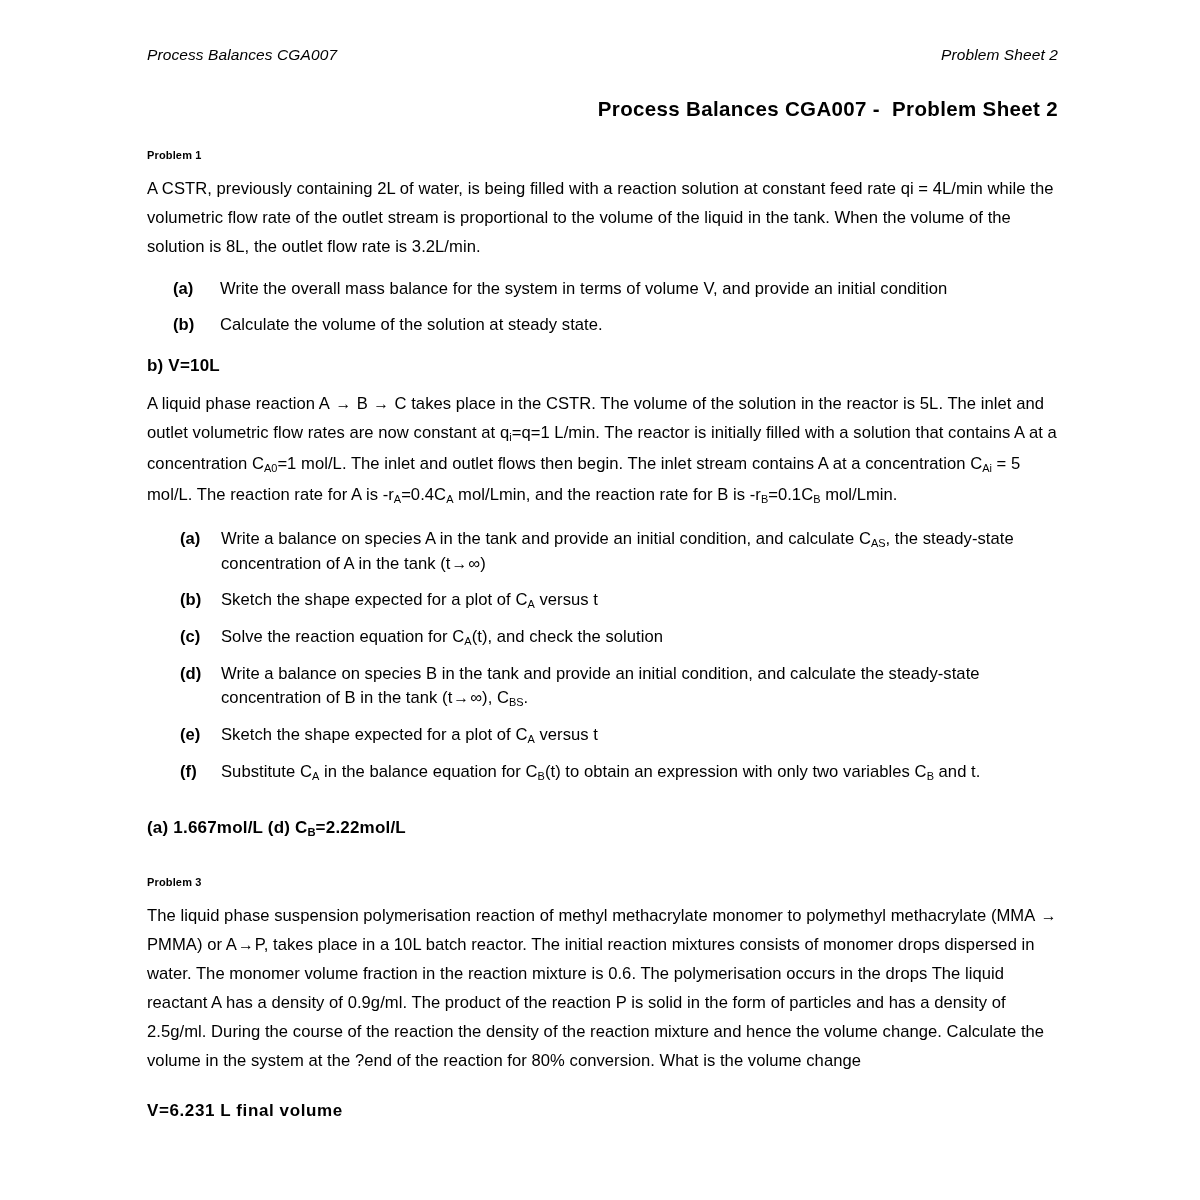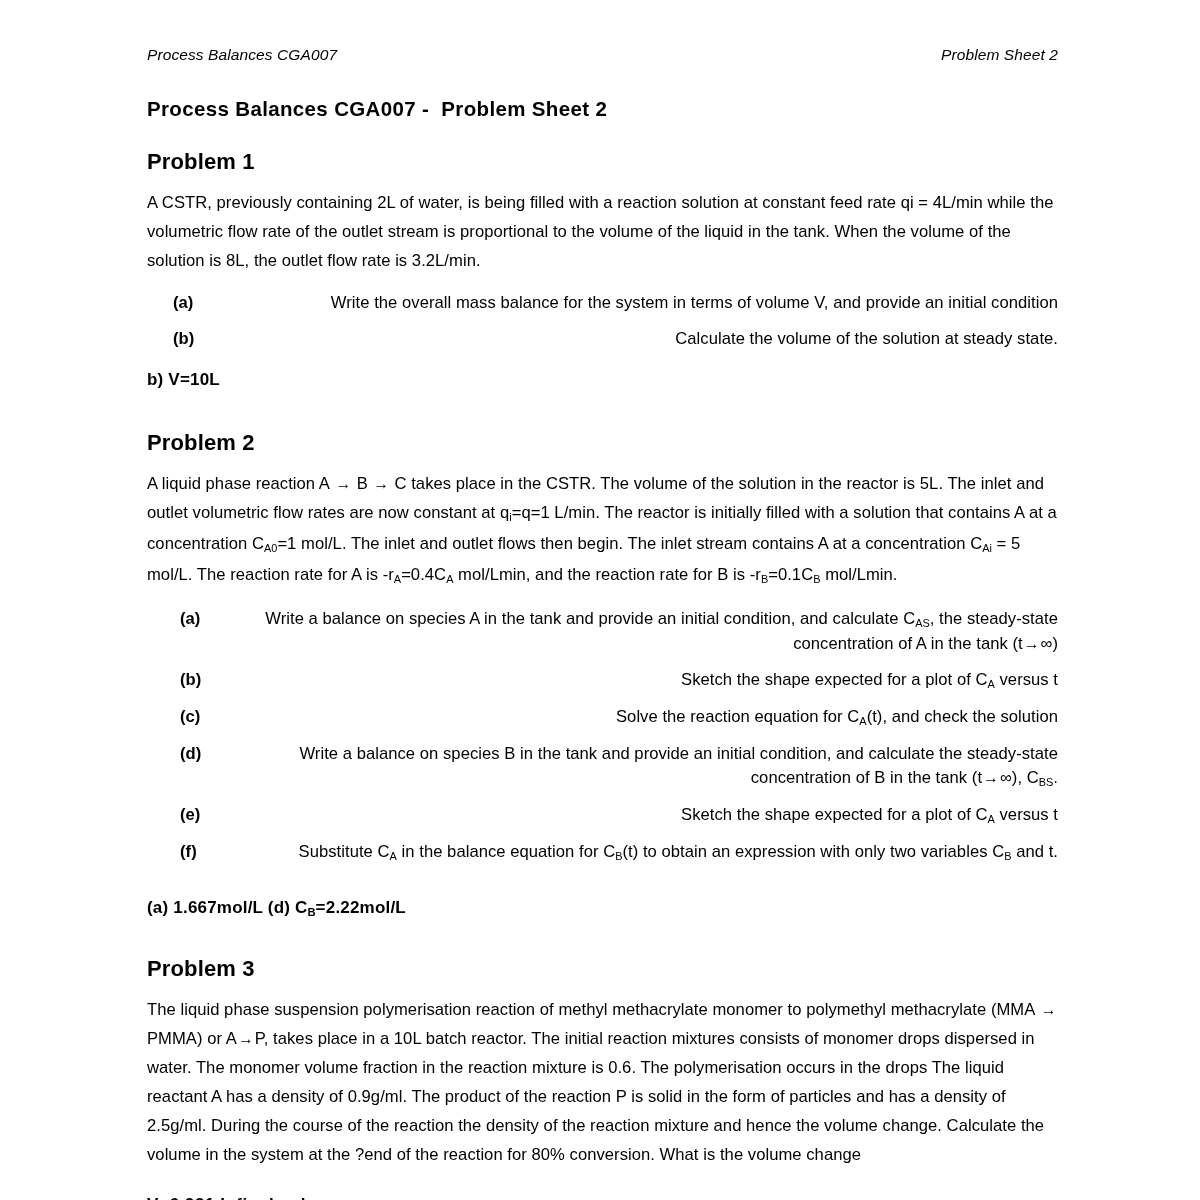--- a/index.html
+++ b/index.html
@@ -31,32 +31,32 @@
     font-style: italic;
     font-size: 15.5px;
     letter-spacing: .1px;
     margin: 0 0 0 0;
   }
   .runhead .left  { white-space: pre; }
   .runhead .right { white-space: pre; }
 
   
   .doc-title {
-    text-align: left;
+    text-align: right;
     font-weight: bold;
     font-size: 20.5px;
     letter-spacing: .35px;
     margin: 33px 0 0 0;
     white-space: pre;
   }
 
   
   .prob-head {
     font-weight: bold;
-    font-size: 22px;
+    font-size: 11px;
     letter-spacing: .15px;
     margin: 28px 0 0 0;
   }
   #problem2-heading { margin-top: 40px; }
   #problem3-heading { margin-top: 38px; }
 
   
   .body-par {
     font-size: 16.6px;
     line-height: 29px;
@@ -80,21 +80,21 @@
     margin-bottom: 12px;
   }
   .sub-list li:last-child { margin-bottom: 0; }
   .sub-list .marker {
     position: absolute;
     left: 0;
     top: 0;
     font-weight: bold;
     white-space: pre;
   }
-  .sub-list .item-text { display: block; text-align: right; }
+  .sub-list .item-text { display: block; }
 
   
   #problem1-list            { margin-left: 26px; }
   #problem1-list li         { padding-left: 47px; }
   #problem1-list .item-text { }
 
   
   #problem2-list            { margin-left: 33px; }
   #problem2-list li         { padding-left: 41px; }
 
@@ -149,21 +149,20 @@
       <span class="item-text">Write the overall mass balance for the system in terms of volume V, and provide an initial condition</span>
     </li>
     <li>
       <span class="marker">(b)</span>
       <span class="item-text">Calculate the volume of the solution at steady state.</span>
     </li>
   </ul>
 
   <div class="answer" id="problem1-answer">b) V=10L</div>
 
-  <div class="prob-head" id="problem2-heading">Problem 2</div>
 
   <p class="body-par" id="problem2-body"><span>A liquid phase reaction A</span><span class="arrow"> → </span><span>B</span><span class="arrow"> → </span><span>C takes place in the CSTR. The volume of the solution in the reactor is 5L. The inlet and outlet volumetric flow rates are now constant at q</span><sub>i</sub><span>=q=1 L/min. The reactor is initially filled with a solution that contains A at a concentration C</span><sub>A0</sub><span>=1 mol/L. The inlet and outlet flows then begin. The inlet stream contains A at a concentration C</span><sub>Ai</sub><span> = 5 mol/L. The reaction rate for A is -r</span><sub>A</sub><span>=0.4C</span><sub>A</sub><span> mol/Lmin, and the reaction rate for B is -r</span><sub>B</sub><span>=0.1C</span><sub>B</sub><span> mol/Lmin.</span></p>
 
   <ul class="sub-list" id="problem2-list">
 
     <li>
       <span class="marker">(a)</span>
       <span class="item-text"><span>Write a balance on species A in the tank and provide an initial condition, and calculate C</span><sub>AS</sub><span>, the steady-state concentration of A in the tank (t</span><span class="arrow">→</span><span>∞)</span></span>
     </li>
 

